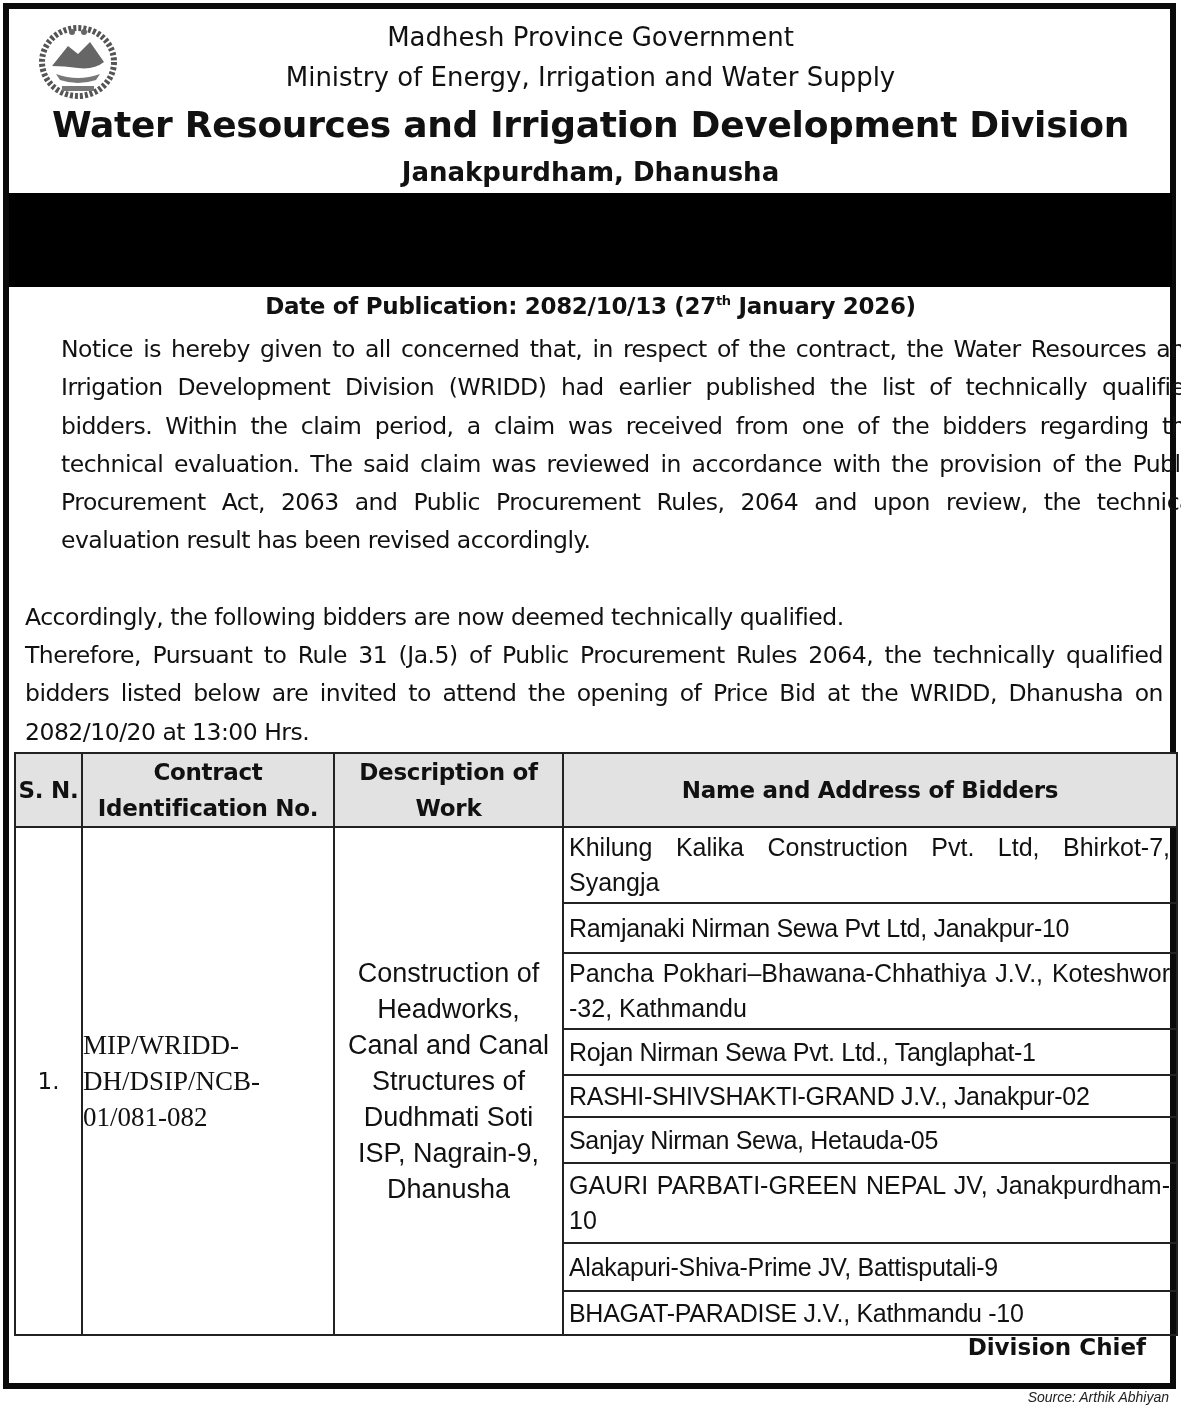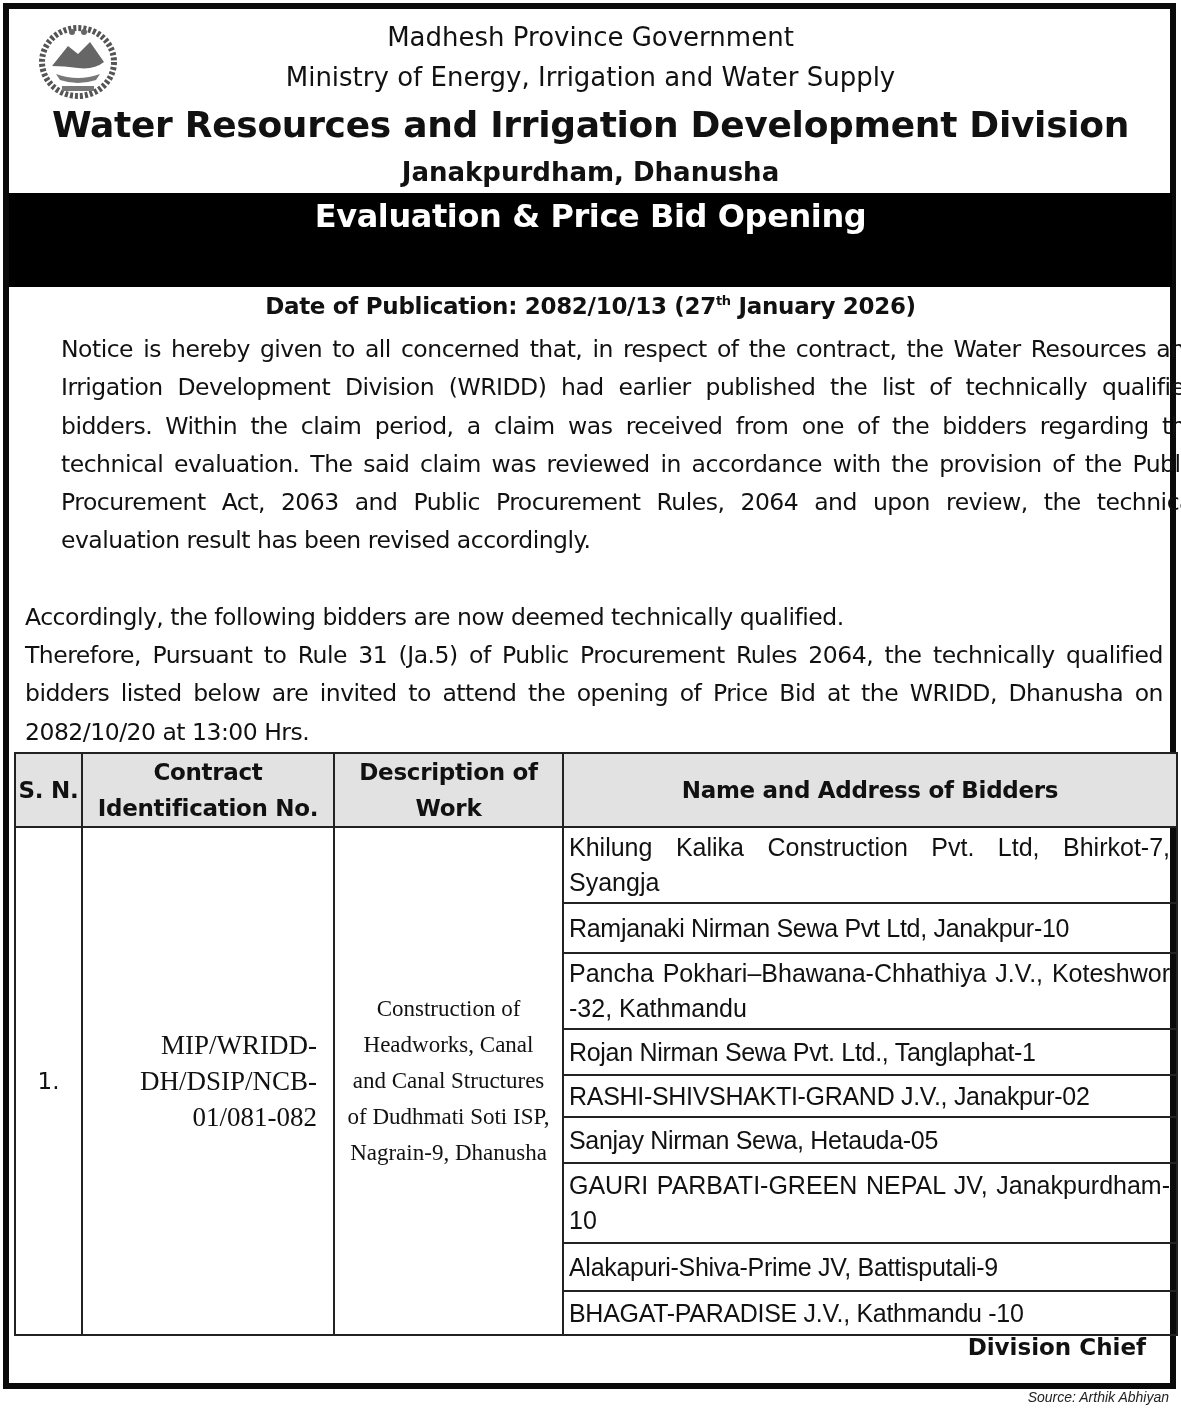--- a/index.html
+++ b/index.html
@@ -50,22 +50,22 @@
   }
   table.bids th {
     background: #e2e2e2; font-family: "DejaVu Sans", "Liberation Sans", sans-serif;
     font-weight: bold; font-size: 23px; line-height: 36px; text-align: center; height: 72px;
     letter-spacing: -0.3px;
   }
   .c-sn { width: 65px; }
   .c-cid { width: 250px; margin-left: 24px; }
   .c-desc { width: 227px; }
   .sn-cell { text-align: center; font-family: "DejaVu Sans", sans-serif; font-size: 23px; }
-  .cid-cell { text-align: right; font-family: "Liberation Serif", "DejaVu Serif", serif; font-size: 27px; line-height: 36px; padding: 0 16px !important; }
-  .desc-cell { text-align: center; font-family: Liberation Serif, serif; font-size: 23px; line-height: 36px; padding: 0 10px !important; }
+  .cid-cell { text-align: left; font-family: "Liberation Serif", "DejaVu Serif", serif; font-size: 27px; line-height: 36px; padding: 0 0 !important; }
+  .desc-cell { text-align: center; font-family: Liberation Sans, sans-serif; font-size: 27px; line-height: 36px; padding: 0 10px !important; }
   .bidder-cell {
     font-family: "Liberation Sans", "DejaVu Sans", sans-serif; font-size: 25px; line-height: 35px;
     padding: 2px 6px 2px 5px !important; text-align: justify; text-align-last: left;
   }
   .bidder-cell.short { letter-spacing: -0.3px; }
   .signature {
     position: absolute; right: 35px; top: 1334px;
     font-family: "DejaVu Sans", "Liberation Sans", sans-serif; font-weight: bold; font-size: 23px;
   }
   .source {
@@ -95,21 +95,20 @@
       <circle cx="46" cy="10" r="3" fill="#666"></circle>
   </svg>
 </div>
 
 <div class="hdr-line hdr-1">Madhesh Province Government</div>
 <div class="hdr-line hdr-2">Ministry of Energy, Irrigation and Water Supply</div>
 <div class="hdr-line hdr-3">Water Resources and Irrigation Development Division</div>
 <div class="hdr-line hdr-4">Janakpurdham, Dhanusha</div>
 
 <div class="title-band">
-  <div>Evaluation &amp; Price Bid Opening</div>
 </div>
 
 <div class="pub-date">
   <span>Date of Publication: 2082/10/13 (27</span><sup>th</sup><span> January 2026)</span>
 </div>
 
 <div class="body-text p1">Notice is hereby given to all concerned that, in respect of the contract, the Water Resources and Irrigation Development Division (WRIDD) had earlier published the list of technically qualified bidders. Within the claim period, a claim was received from one of the bidders regarding the technical evaluation. The said claim was reviewed in accordance with the provision of the Public Procurement Act, 2063 and Public Procurement Rules, 2064 and upon review, the technical evaluation result has been revised accordingly.</div>
 <div class="body-text p2">Accordingly, the following bidders are now deemed technically qualified.</div>
 <div class="body-text p3">Therefore, Pursuant to Rule 31 (Ja.5) of Public Procurement Rules 2064, the technically qualified bidders listed below are invited to attend the opening of Price Bid at the WRIDD, Dhanusha on 2082/10/20 at 13:00 Hrs.</div>
 

